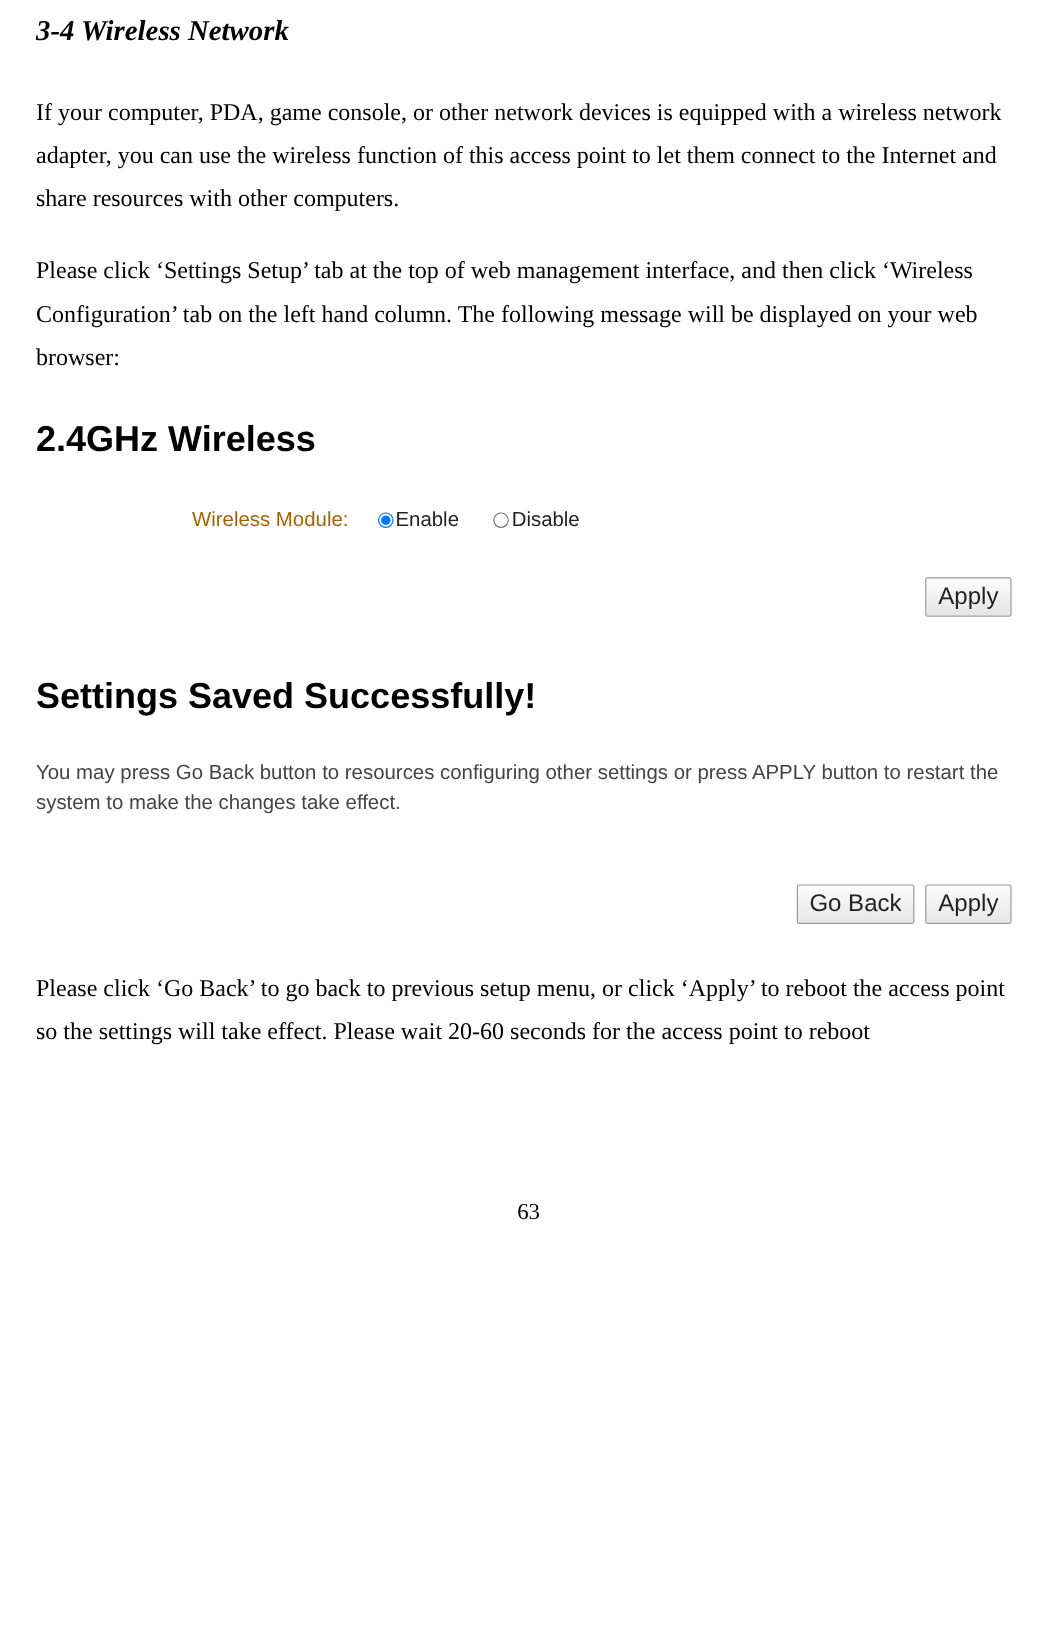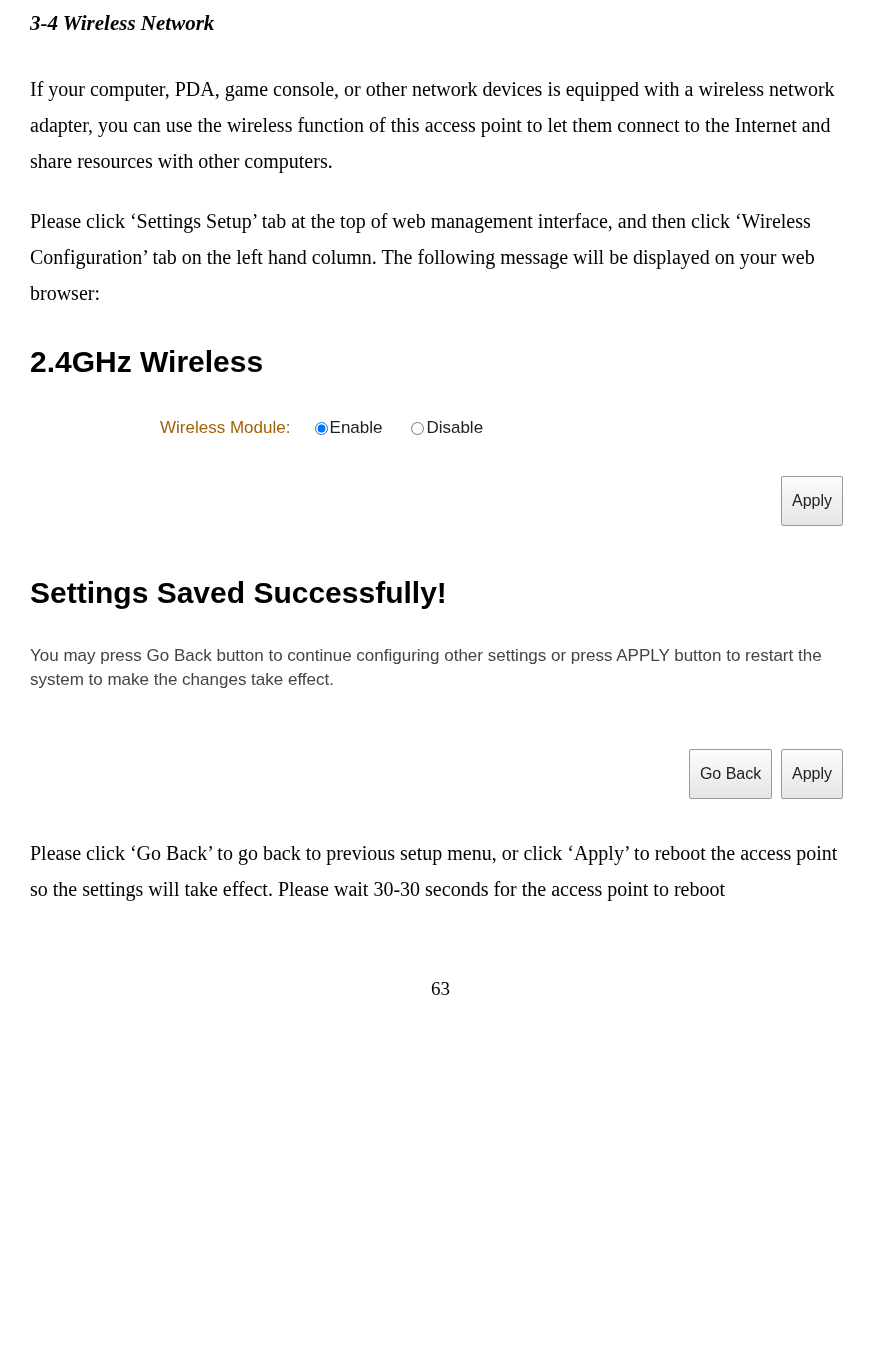--- a/index.html
+++ b/index.html
@@ -8,21 +8,21 @@
       line-height: 1.8;
       margin: 0;
       padding: 0 30px;
       color: #000;
       width: 881px;
       box-sizing: border-box;
     }
     .section-title {
       font-weight: bold;
       font-style: italic;
-      font-size: 21px;
+      font-size: 24px;
       margin-top: 5px;
       margin-bottom: 28px;
     }
     .para {
       margin-bottom: 24px;
     }
     .screenshot-box {
       font-family: Arial, Helvetica, sans-serif;
       font-size: 17px;
       color: #333;
@@ -55,41 +55,41 @@
       color: #222;
       vertical-align: middle;
     }
     .apply-row {
       text-align: right;
       padding-right: 8px;
       margin-bottom: 40px;
     }
     .btn {
       font-family: Arial, sans-serif;
-      font-size: 16px;
-      padding: 15px 10px;
+      font-size: 20px;
+      padding: 4px 10px;
       background: linear-gradient(#fdfdfd, #e5e5e5);
       border: 1px solid #9a9a9a;
       border-radius: 2px;
       cursor: pointer;
       color: #222;
     }
     .btn-row-bottom {
       text-align: right;
       padding-right: 8px;
       margin-top: 56px;
       margin-bottom: 0;
     }
     .btn-row-bottom .btn {
       margin-left: 4px;
     }
     .page-number {
       text-align: center;
       font-size: 19px;
-      margin-top: 65px;
+      margin-top: 116px;
     }
   </style>
 </head>
 <body>
 
 <div class="section-title">3-4 Wireless Network</div>
 
 <div class="para">If your computer, PDA, game console, or other network devices is equipped with a wireless network adapter, you can use the wireless function of this access point to let them connect to the Internet and share resources with other computers.</div>
 
 <div class="para">Please click ‘Settings Setup’ tab at the top of web management interface, and then click ‘Wireless Configuration’ tab on the left hand column. The following message will be displayed on your web browser:</div>
@@ -103,22 +103,22 @@
     &nbsp;&nbsp;
     <input type="radio" name="wm" style=""><span class="radio-label">Disable</span>
   </div>
   <div class="apply-row">
     <button class="btn">Apply</button>
   </div>
 </div>
 
 <div class="screenshot-box">
   <div class="ss-heading">Settings Saved Successfully!</div>
-  <div class="ss-desc">You may press Go Back button to continue configuring other settings or press APPLY button to restart the system to make the changes take effect.</div>
+  <div class="ss-desc">You may press Go Back button to resources configuring other settings or press APPLY button to restart the system to make the changes take effect.</div>
   <div class="btn-row-bottom">
     <button class="btn">Go Back</button>
     <button class="btn">Apply</button>
   </div>
 </div>
 
-<div class="para">Please click ‘Go Back’ to go back to previous setup menu, or click ‘Apply’ to reboot the access point so the settings will take effect. Please wait 30-30 seconds for the access point to reboot</div>
+<div class="para">Please click ‘Go Back’ to go back to previous setup menu, or click ‘Apply’ to reboot the access point so the settings will take effect. Please wait 20-60 seconds for the access point to reboot</div>
 
 <div class="page-number">63</div>
 
 </body></html>

